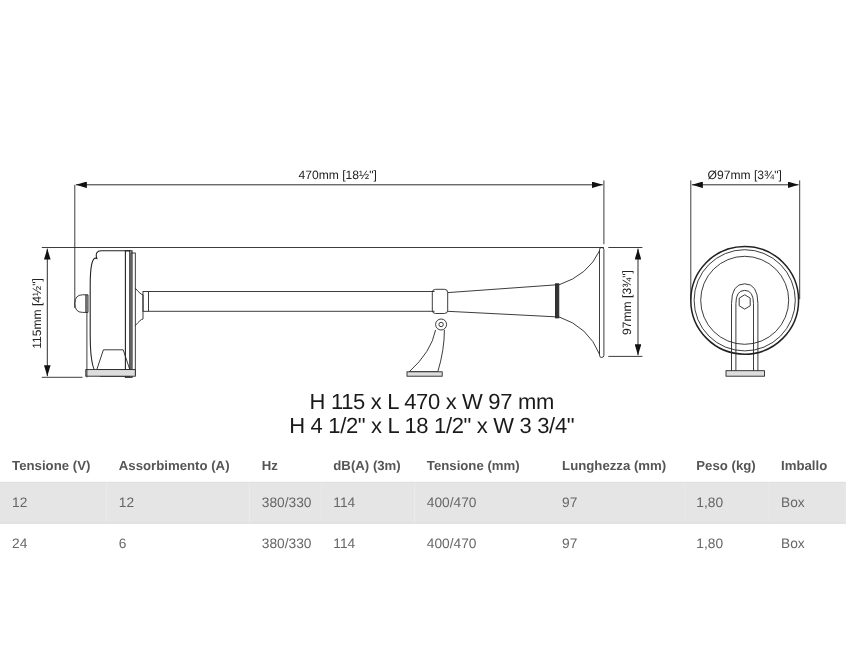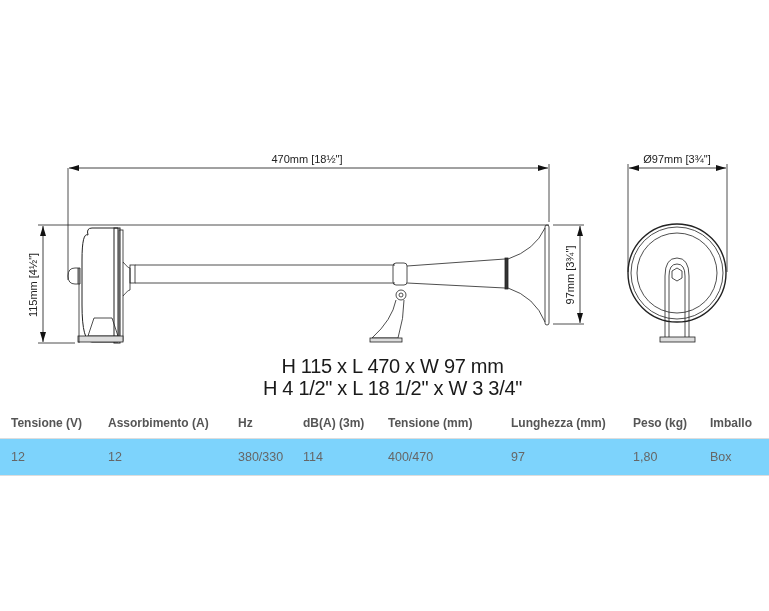--- a/index.html
+++ b/index.html
@@ -5,21 +5,21 @@
   html, body { margin:0; padding:0; background:#ffffff; }
   body { width:769px; height:611px; position:relative; overflow:hidden; font-family:"Liberation Sans", sans-serif; }
   #drawing { position:absolute; left:0; top:0; width:769px; height:360px; }
   .dim-text { font-family:"Liberation Sans", sans-serif; font-size:11px; fill:#222; }
   .dims { position:absolute; left:0; width:769px; text-align:center; color:#1a1a1a; font-size:20px; line-height:22px; font-family:"Liberation Sans", sans-serif; letter-spacing:-0.3px; }
   #dims-mm { top:355px; left:8px; }
   #dims-in { top:377px; left:8px; }
   table.specs { position:absolute; left:0; top:408px; width:769px; border-collapse:collapse; font-size:12.5px; color:#555; }
   table.specs th { text-align:left; font-weight:normal; color:#444; height:30px; padding:0 0 0 11px; border-bottom:1px solid #ddd; white-space:nowrap; font-weight:bold; font-size:12px; color:#555; }
   table.specs td { height:36px; padding:0 0 0 11px; border-bottom:1px solid #ddd; white-space:nowrap; color:#666; }
-  table.specs tr.odd td { background:#7dd3fc; }
+  table.specs tr.odd td { background:#e5e5e5; }
   table.specs tr.last td { border-bottom:none; }
 </style>
 </head>
 <body>
 
 <svg id="drawing" viewBox="0 0 769 360" xmlns="http://www.w3.org/2000/svg">
   <defs>
     <marker id="arr" markerWidth="10" markerHeight="6" refX="10" refY="3" orient="auto-start-reverse" markerUnits="userSpaceOnUse">
       <path d="M0,0 L10,3 L0,6 Z" fill="#111"></path>
     </marker>
@@ -105,14 +105,24 @@
     <tr class="odd">
       <td>12</td>
       <td>12</td>
       <td>380/330</td>
       <td>114</td>
       <td>400/470</td>
       <td>97</td>
       <td>1,80</td>
       <td>Box</td>
     </tr>
+    <tr class="last">
+      <td>24</td>
+      <td>6</td>
+      <td>380/330</td>
+      <td>114</td>
+      <td>400/470</td>
+      <td>97</td>
+      <td>1,80</td>
+      <td>Box</td>
+    </tr>
   </tbody>
 </table>
 
 </body></html>

